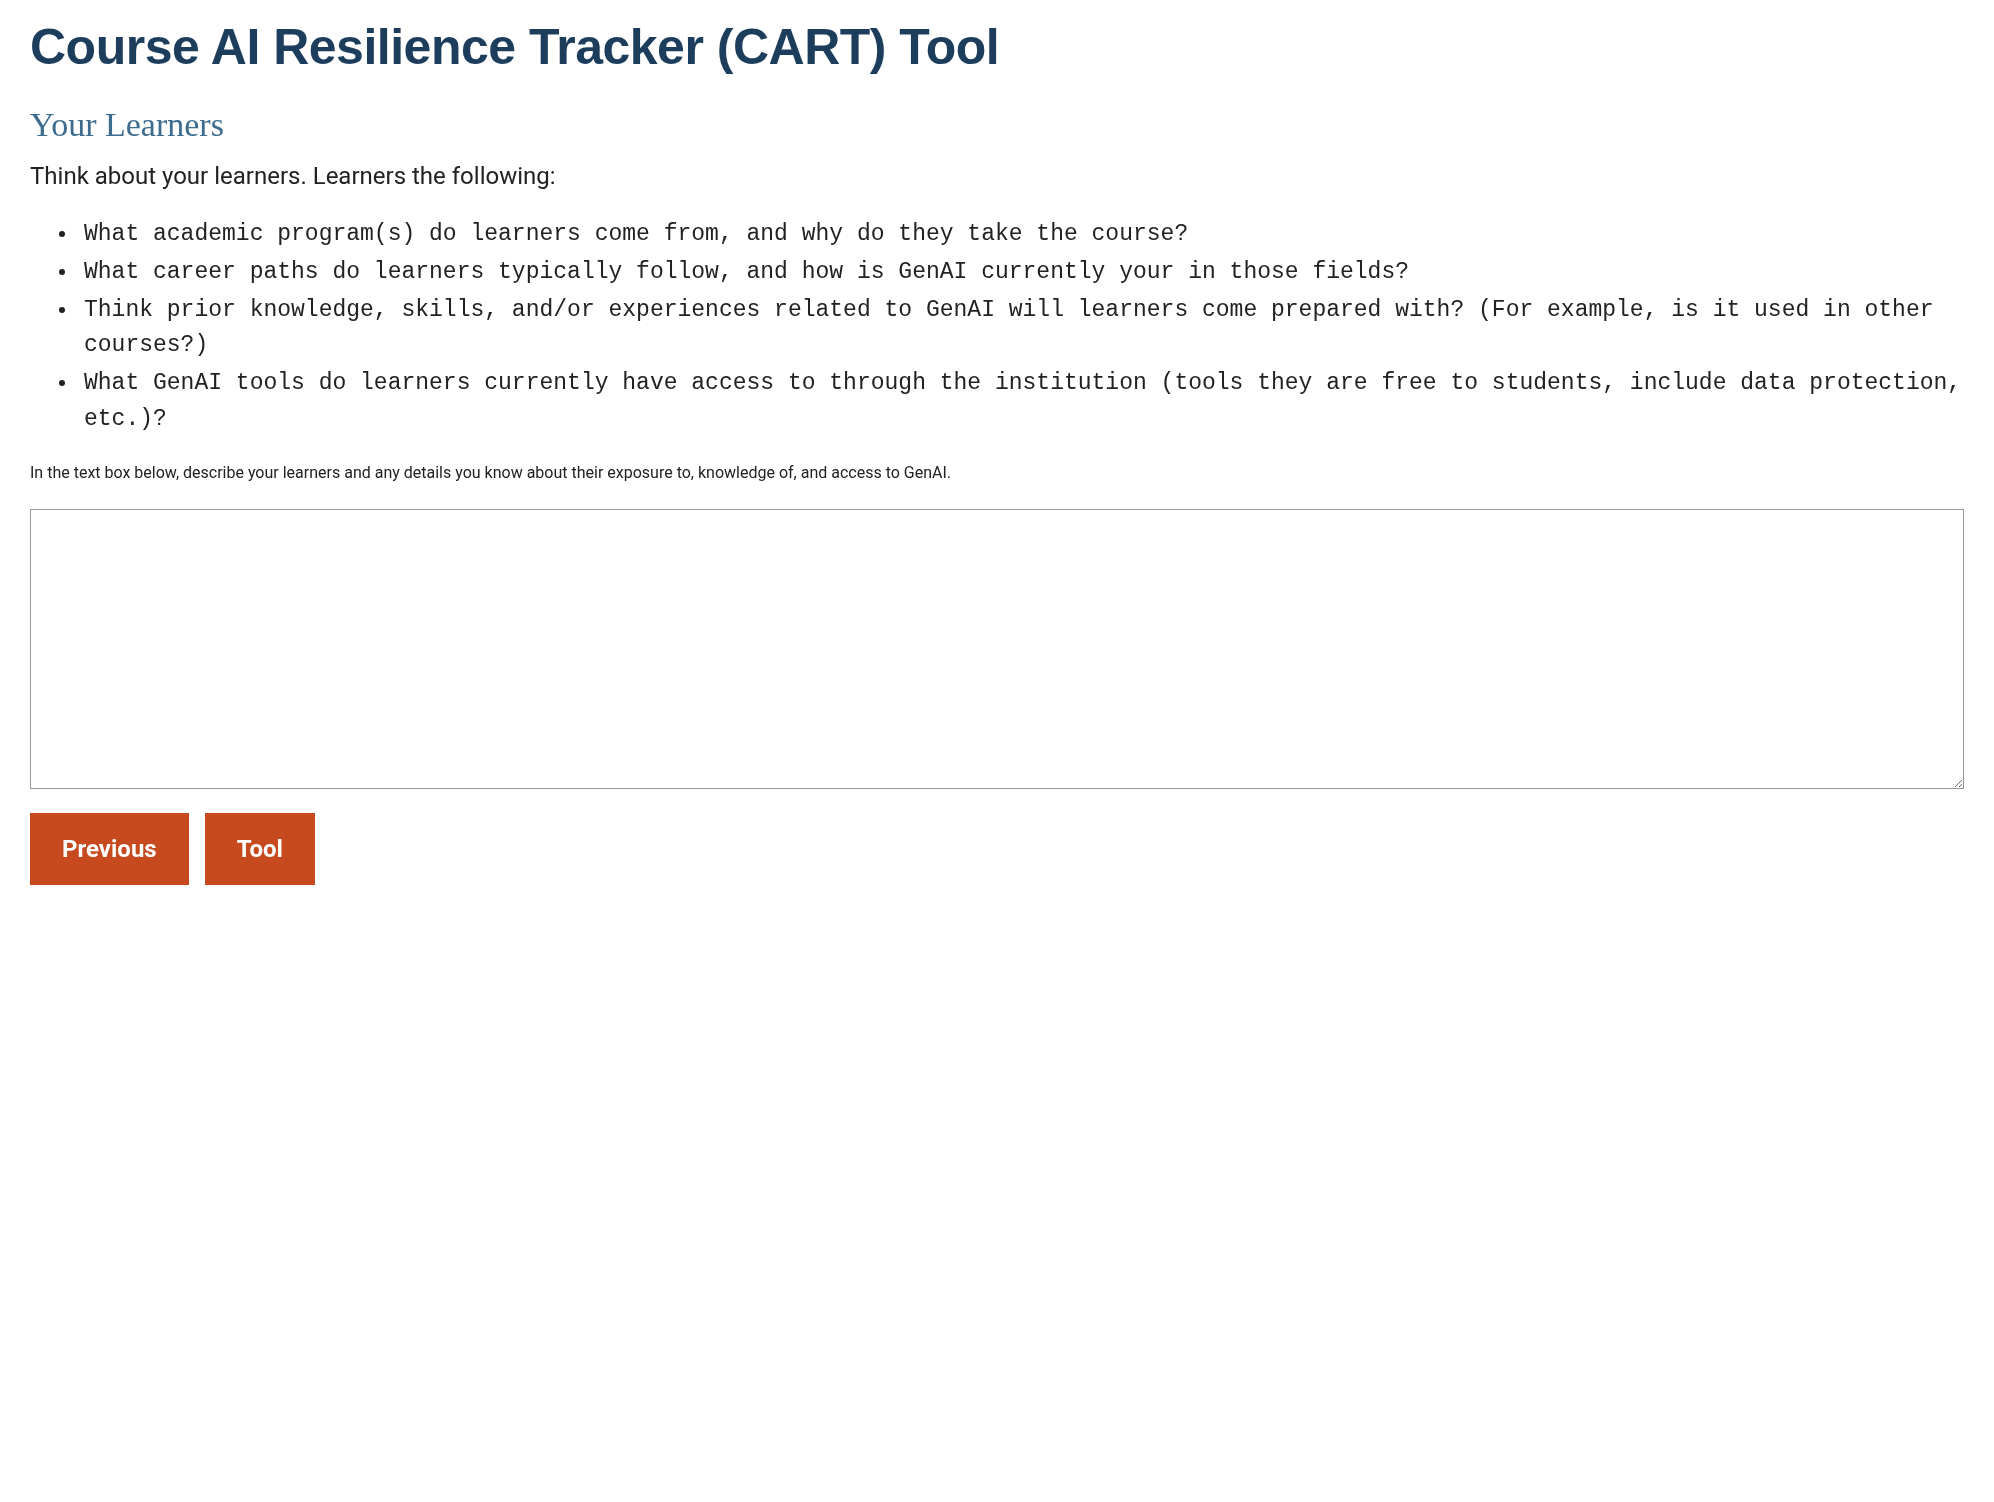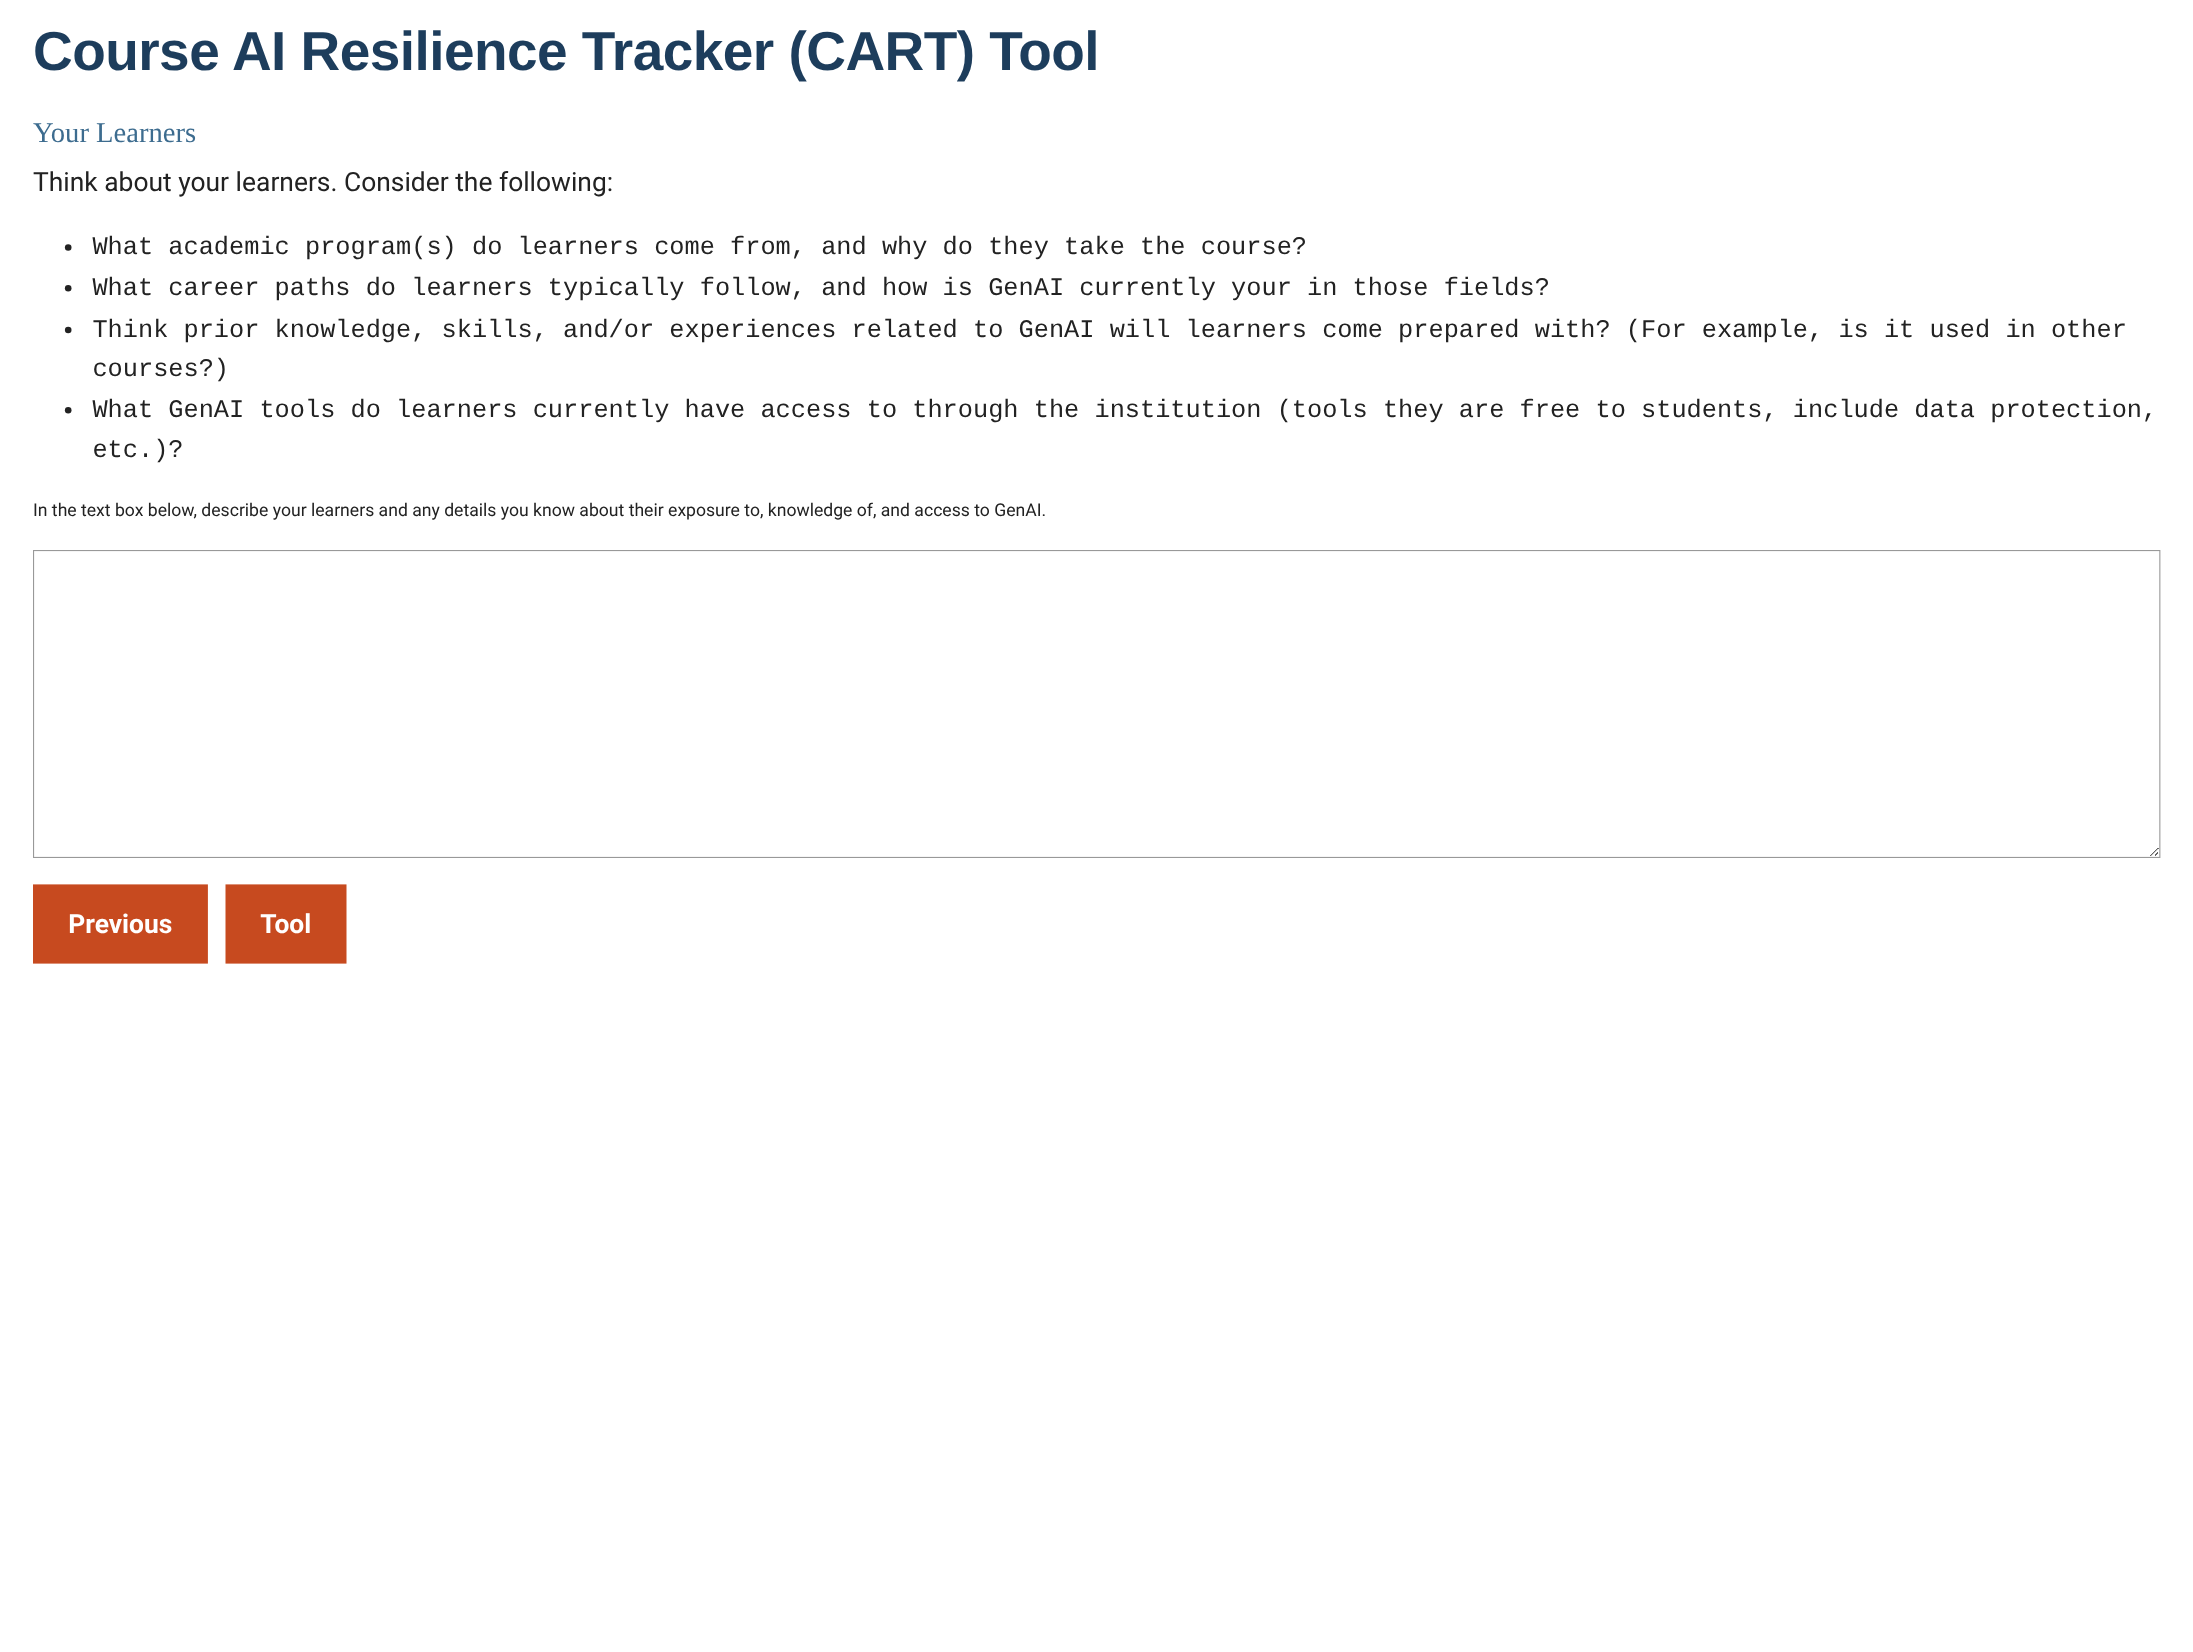--- a/index.html
+++ b/index.html
@@ -18,21 +18,21 @@
       font-stretch: condensed;
       font-size: 50px;
       font-weight: 700;
       color: #1d3d5c;
       letter-spacing: -0.5px;
       margin-bottom: 30px;
       line-height: 1.1;
     }
     .section-title {
       font-family: Georgia, "Times New Roman", serif;
-      font-size: 26px;
+      font-size: 34px;
       font-weight: 400;
       color: #3d6c8f;
       margin-bottom: 14px;
       line-height: 1.2;
     }
     .intro-text {
       font-size: 24px;
       color: #222;
       margin-bottom: 24px;
       line-height: 1.4;
@@ -82,21 +82,21 @@
       font-family: inherit;
     }
   </style>
 </head>
 <body>
 
 <h1 class="page-title">Course AI Resilience Tracker (CART) Tool</h1>
 
 <h2 class="section-title">Your Learners</h2>
 
-<p class="intro-text">Think about your learners. Consider the following:</p>
+<p class="intro-text">Think about your learners. Learners the following:</p>
 
 <ul class="bullet-list">
   <li>What academic program(s) do learners come from, and why do they take the course?</li>
   <li>What career paths do learners typically follow, and how is GenAI currently your in those fields?</li>
   <li>Think prior knowledge, skills, and/or experiences related to GenAI will learners come prepared with? (For example, is it used in other courses?)</li>
   <li>What GenAI tools do learners currently have access to through the institution (tools they are free to students, include data protection, etc.)?</li>
 </ul>
 
 <p class="instruction-text">In the text box below, describe your learners and any details you know about their exposure to, knowledge of, and access to GenAI.</p>
 

